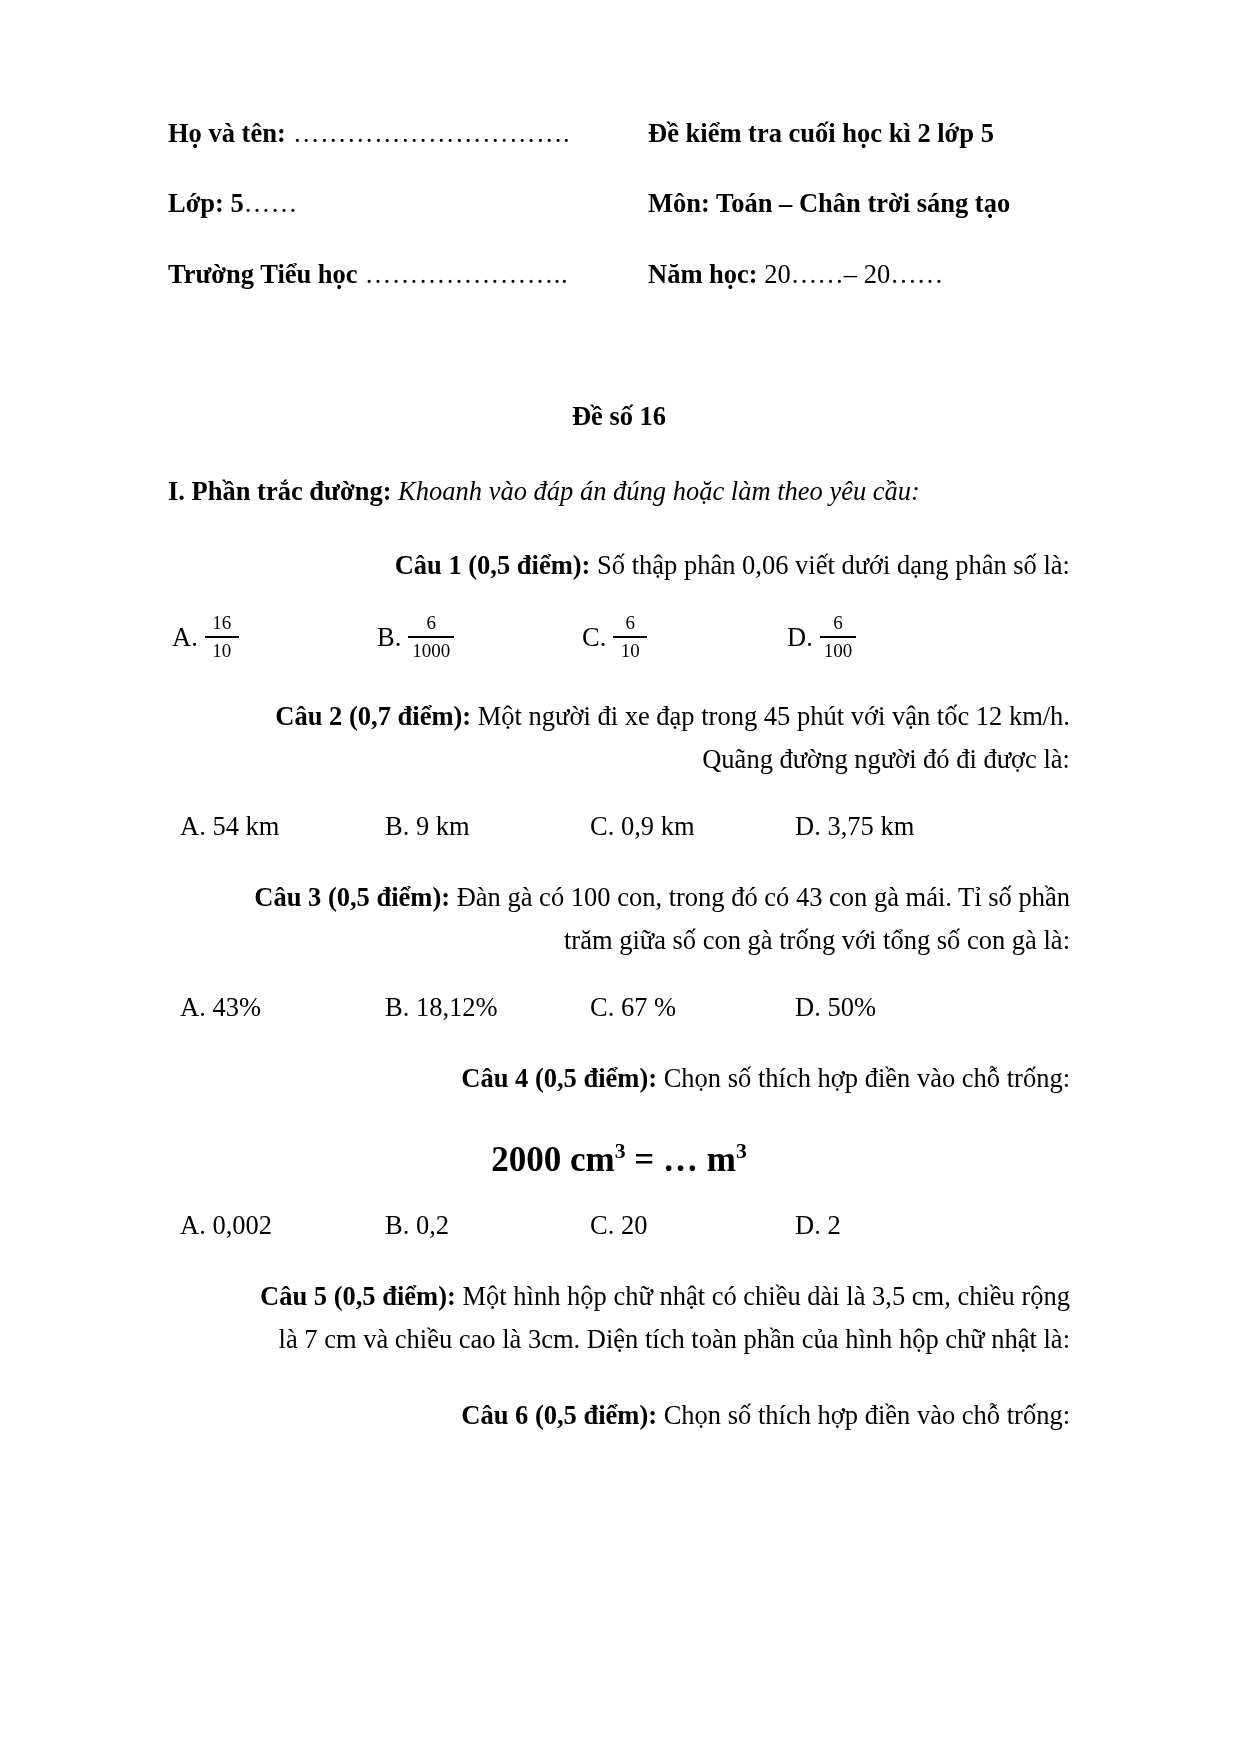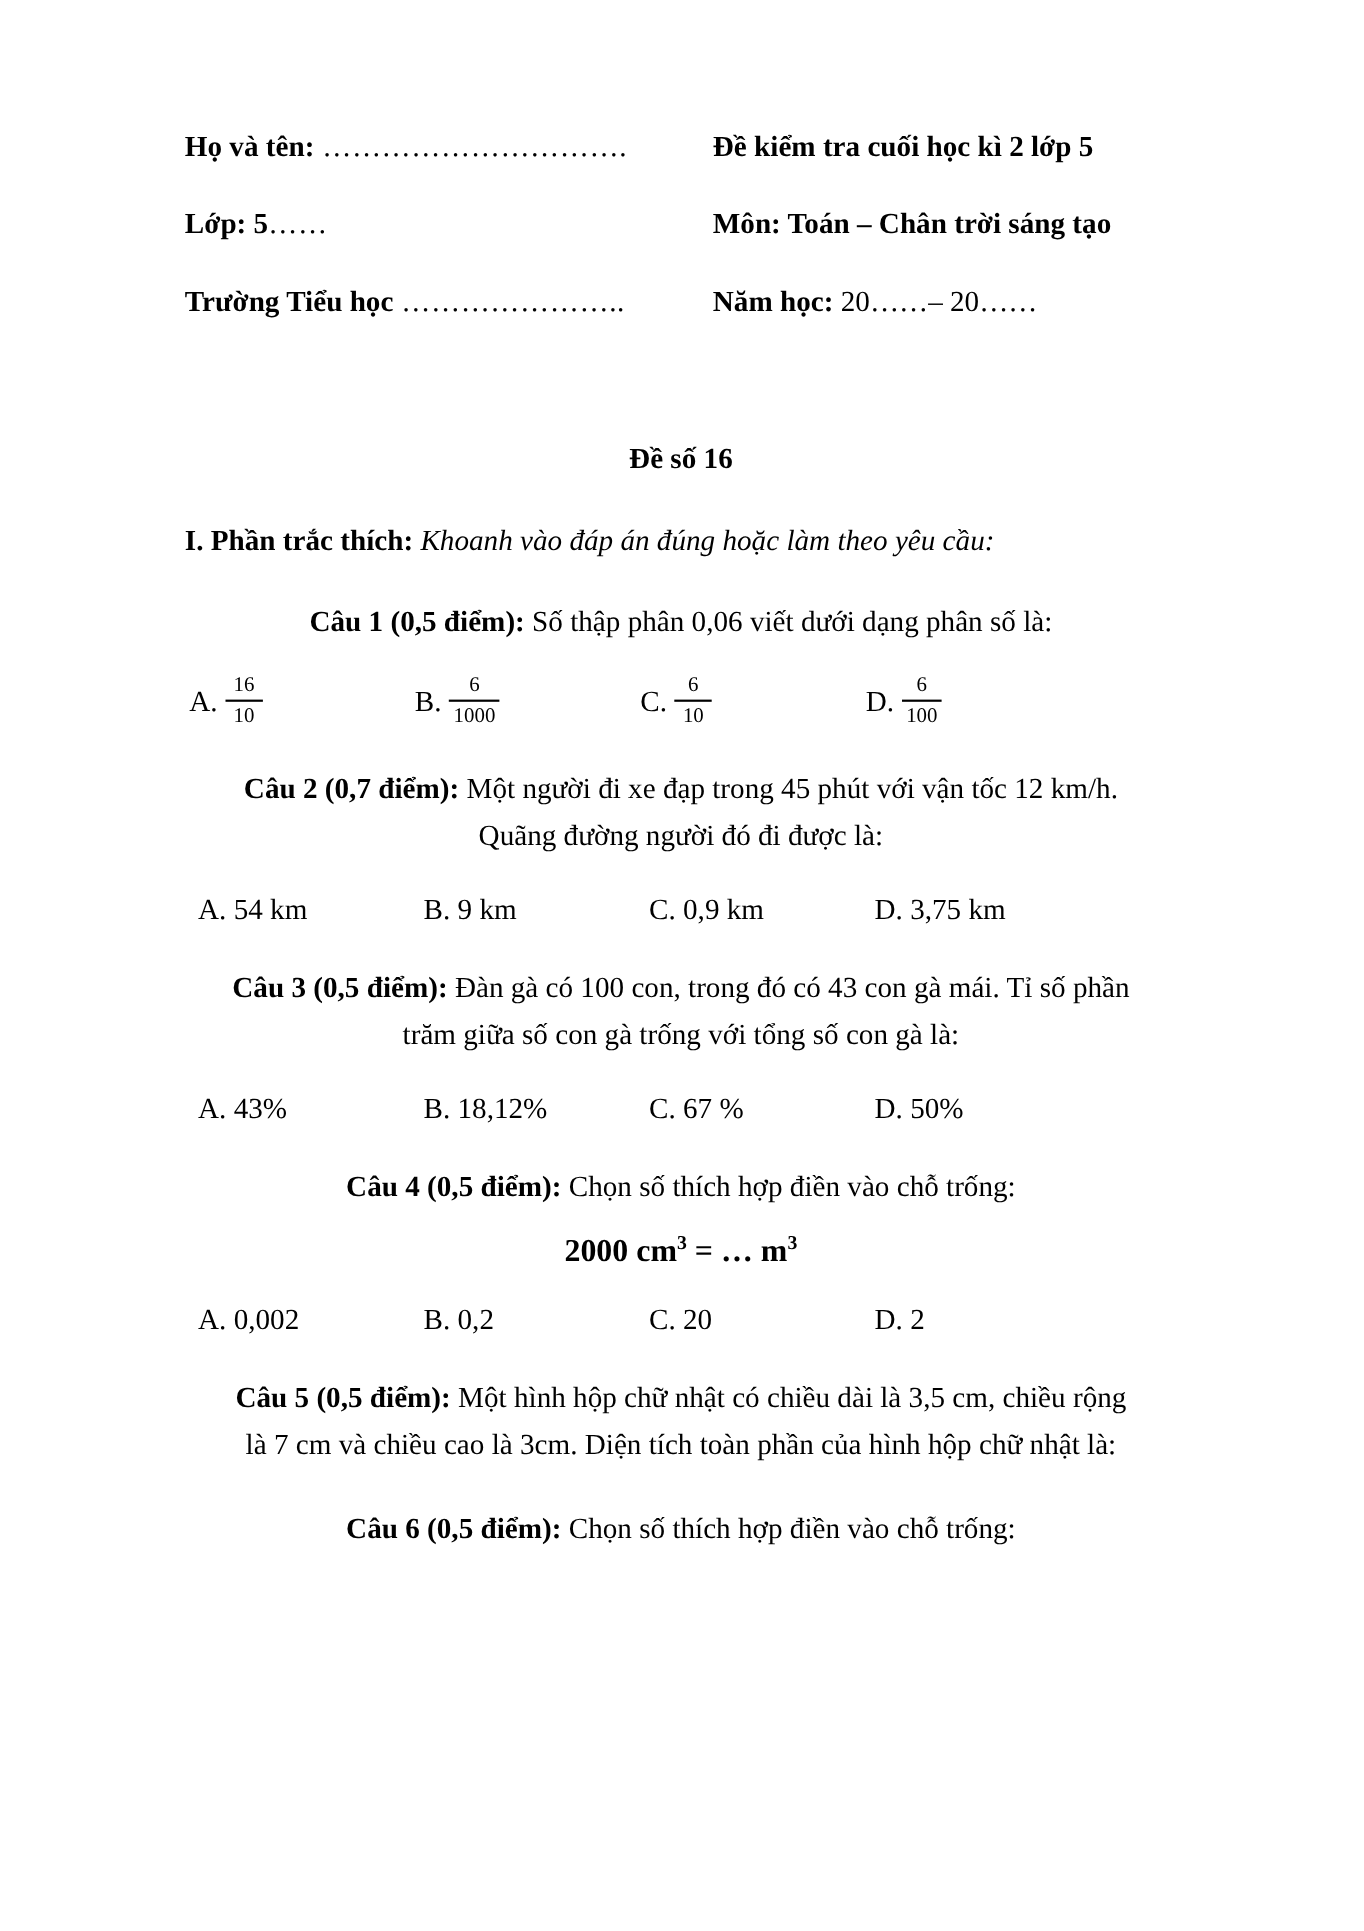--- a/index.html
+++ b/index.html
@@ -53,21 +53,21 @@
     line-height: 1.35;
   }
   .section-line .it {
     font-style: italic;
   }
 
   .q {
     font-size: 26.5px;
     line-height: 1.62;
     margin-top: 34px;
-    text-align: center;
+    text-align: right;
   }
   .q .lead { font-weight: bold; }
 
   .opts {
     display: flex;
     font-size: 26.5px;
     margin-top: 30px;
     padding-left: 12px;
   }
   .opts .opt {
@@ -99,22 +99,22 @@
     background: #000;
     width: 100%;
     min-width: 34px;
     margin: 3px 0;
   }
   .frac .den { padding: 0 4px; }
 
   .centered-formula {
     text-align: center;
     font-weight: bold;
-    font-size: 29px;
-    margin-top: 21px;
+    font-size: 35px;
+    margin-top: 40px;
   }
   sup {
     font-size: 0.62em;
     vertical-align: super;
     line-height: 0;
   }
   .nowrap { white-space: nowrap; }
 </style>
 </head>
 <body>
@@ -134,21 +134,21 @@
       <tr>
         <td class="col-left"><span class="b">Trường Tiểu học</span><span class="dots"> …………………..</span></td>
         <td class="col-right"><span class="b">Năm học:</span><span> 20……– 20……</span></td>
       </tr>
     </tbody>
   </table>
 
   <div class="exam-title">Đề số 16</div>
 
   <div class="section-line">
-    <span class="b">I. Phần trắc thích:</span><span class="it"> Khoanh vào đáp án đúng hoặc làm theo yêu cầu:</span>
+    <span class="b">I. Phần trắc đường:</span><span class="it"> Khoanh vào đáp án đúng hoặc làm theo yêu cầu:</span>
   </div>
 
   <div class="q">
     <span class="lead">Câu 1 (0,5 điểm):</span><span> Số thập phân 0,06 viết dưới dạng phân số là:</span>
   </div>
   <div class="opts frac-row">
     <div class="opt">
         <span>A.</span>
         <span class="frac">
           <span class="num">16</span>

